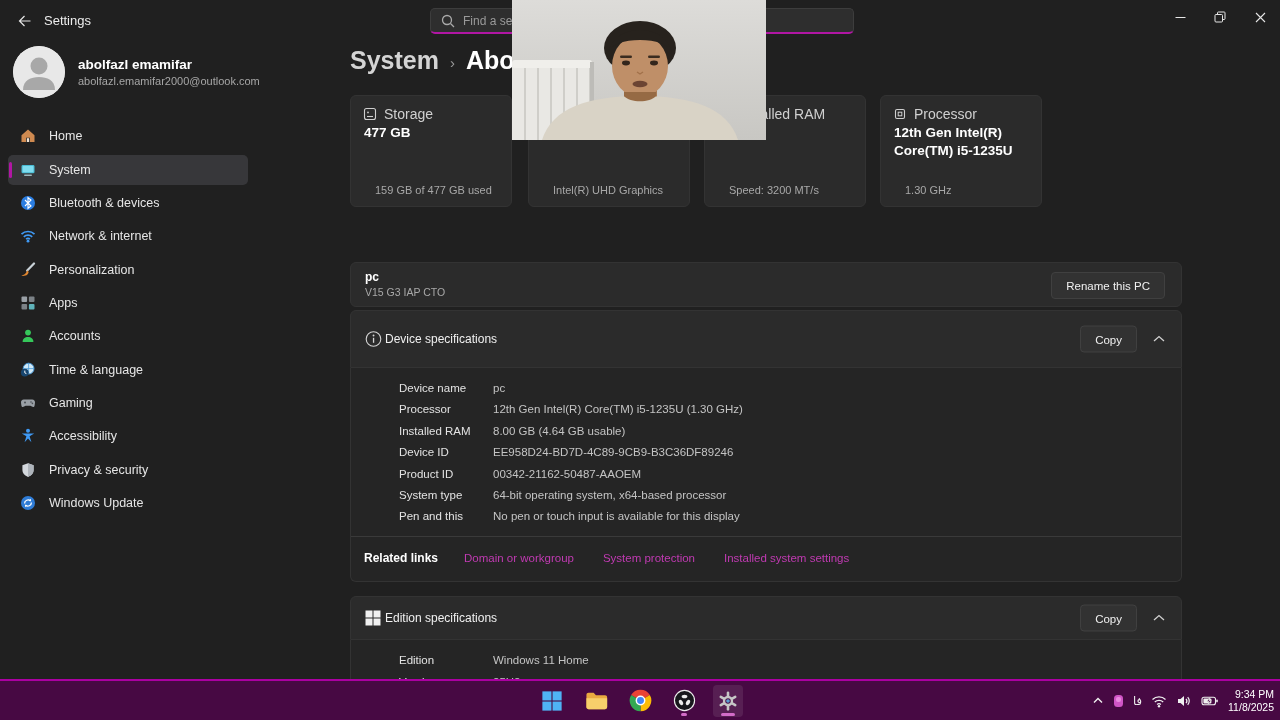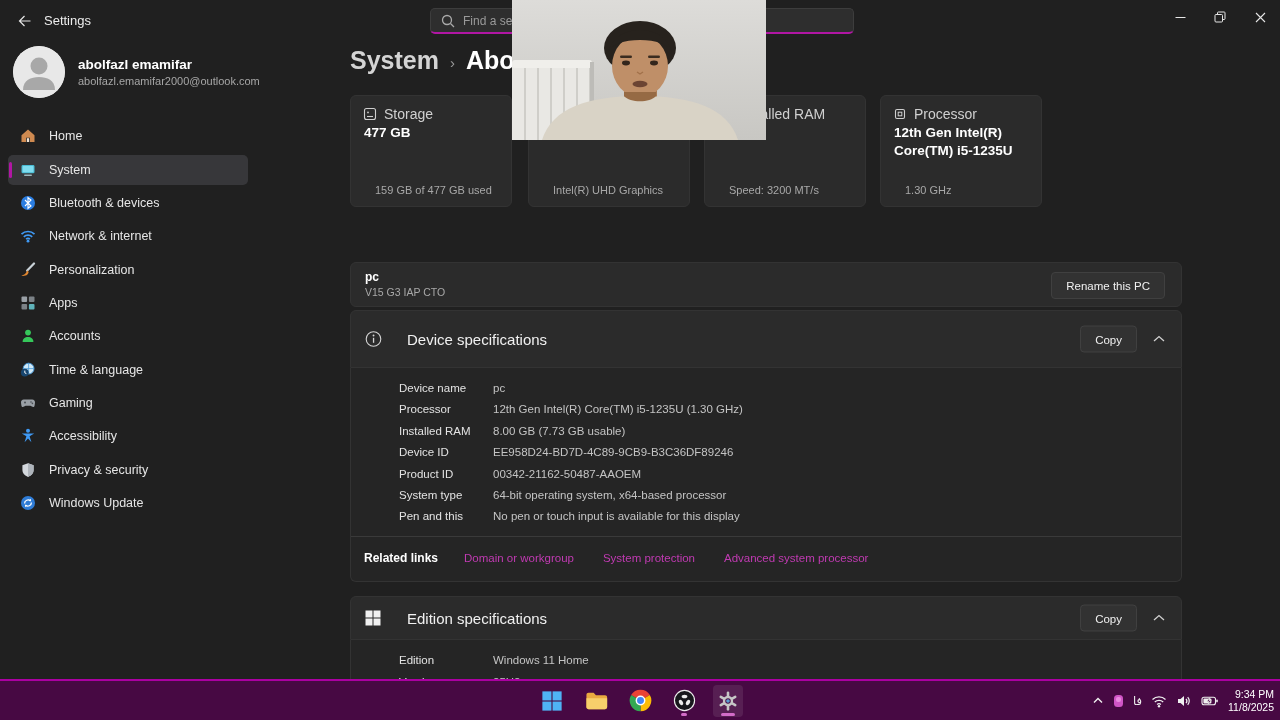--- a/index.html
+++ b/index.html
@@ -40,21 +40,21 @@
   .card-value { position:absolute; left:13px; top:28px; width:140px; font-size:13.5px; font-weight:bold; color:#fff; line-height:18px; }
   .card-footer { position:absolute; left:8px; bottom:10px; font-size:11px; color:#a8a8a8;margin-left:16px; }
   .pc-panel { position:absolute; left:350px; top:262px; width:832px; height:45px; background:#2b2b2b; border:1px solid #333; border-radius:6px; }
   .pc-name { position:absolute; left:14px; top:7px; font-size:12px; font-weight:600; color:#fff; }
   .pc-model { position:absolute; left:14px; top:23px; font-size:10.5px; color:#a8a8a8; }
   .btn { background:#323232; border:1px solid #404040; border-radius:4px; color:#f0f0f0; font-size:11.5px;
     font-family:inherit; height:27px; padding:0 14px; cursor:pointer; }
   .pc-panel .btn { position:absolute; right:16px; top:9px; }
   .expander { position:absolute; left:350px; width:832px; }
   .exp-header { position:relative; background:#2b2b2b; border:1px solid #333; border-radius:6px 6px 0 0; cursor:pointer; }
-  .exp-title { position:absolute; left:56px; top:50%; transform:translateY(-50%); font-size:15px; color:#f0f0f0;text-align:center; }
+  .exp-title { position:absolute; left:34px; top:50%; transform:translateY(-50%); font-size:12px; color:#f0f0f0;text-align:center; }
   .exp-icn { position:absolute; left:14px; top:50%; transform:translateY(-50%); display:flex; }
   .exp-header .btn { position:absolute; right:44px; top:50%; transform:translateY(-50%); }
   .exp-chevron { position:absolute; right:16px; top:50%; transform:translateY(-50%); display:flex; cursor:pointer; }
   .exp-body { position:relative; background:#252525; border:1px solid #333; border-top:none; border-radius:0 0 6px 6px; }
   .spec-rows { position:absolute; top:13px; left:48px; right:20px; display:flex; flex-direction:column; gap:7.4px; }
   .spec-row { display:flex; font-size:11.5px; line-height:14px; }
   .spec-label { width:94px; flex:none; color:#e2e2e2; }
   .spec-value { color:#c4c4c4; }
   .body-divider { position:absolute; left:0; right:0; top:168px; height:1px; background:#3a3a3a; }
   .related-row { position:absolute; left:13px; top:183px; display:flex; align-items:center; font-size:11.5px; }
@@ -317,21 +317,21 @@
         <div class="spec-row">
             <span class="spec-label">Device name</span>
             <span class="spec-value">pc</span>
           </div>
         <div class="spec-row">
             <span class="spec-label">Processor</span>
             <span class="spec-value">12th Gen Intel(R) Core(TM) i5-1235U (1.30 GHz)</span>
           </div>
         <div class="spec-row">
             <span class="spec-label">Installed RAM</span>
-            <span class="spec-value">8.00 GB (7.73 GB usable)</span>
+            <span class="spec-value">8.00 GB (4.64 GB usable)</span>
           </div>
         <div class="spec-row">
             <span class="spec-label">Device ID</span>
             <span class="spec-value">EE958D24-BD7D-4C89-9CB9-B3C36DF89246</span>
           </div>
         <div class="spec-row">
             <span class="spec-label">Product ID</span>
             <span class="spec-value">00342-21162-50487-AAOEM</span>
           </div>
         <div class="spec-row">
@@ -341,21 +341,21 @@
         <div class="spec-row">
             <span class="spec-label">Pen and this</span>
             <span class="spec-value">No pen or touch input is available for this display</span>
           </div>
       </div>
       <div class="body-divider"></div>
       <div class="related-row">
         <span class="related-label">Related links</span>
         <a class="l1">Domain or workgroup</a>
         <a class="l2">System protection</a>
-        <a class="l3">Advanced system processor</a>
+        <a class="l3">Installed system settings</a>
       </div>
     </div>
   </div>
 
   <div class="expander" style="top:596px">
     <div class="exp-header" style="height:44px">
       <span class="exp-icn">
           <svg width="16" height="16" viewBox="0 0 16 16">
             <rect x="0.5" y="0.5" width="7" height="7" fill="#f0f0f0"></rect>
             <rect x="8.5" y="0.5" width="7" height="7" fill="#f0f0f0"></rect>

